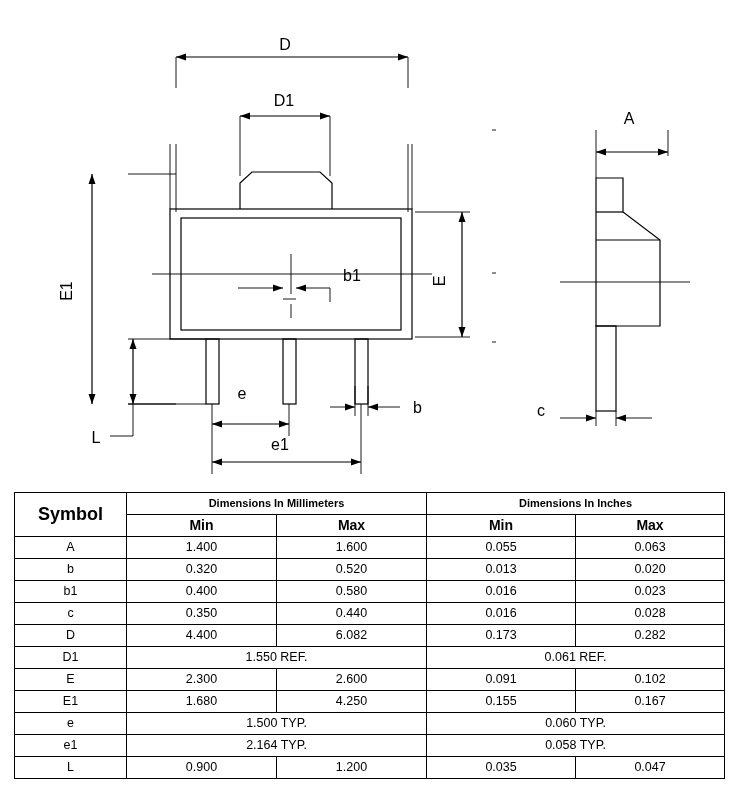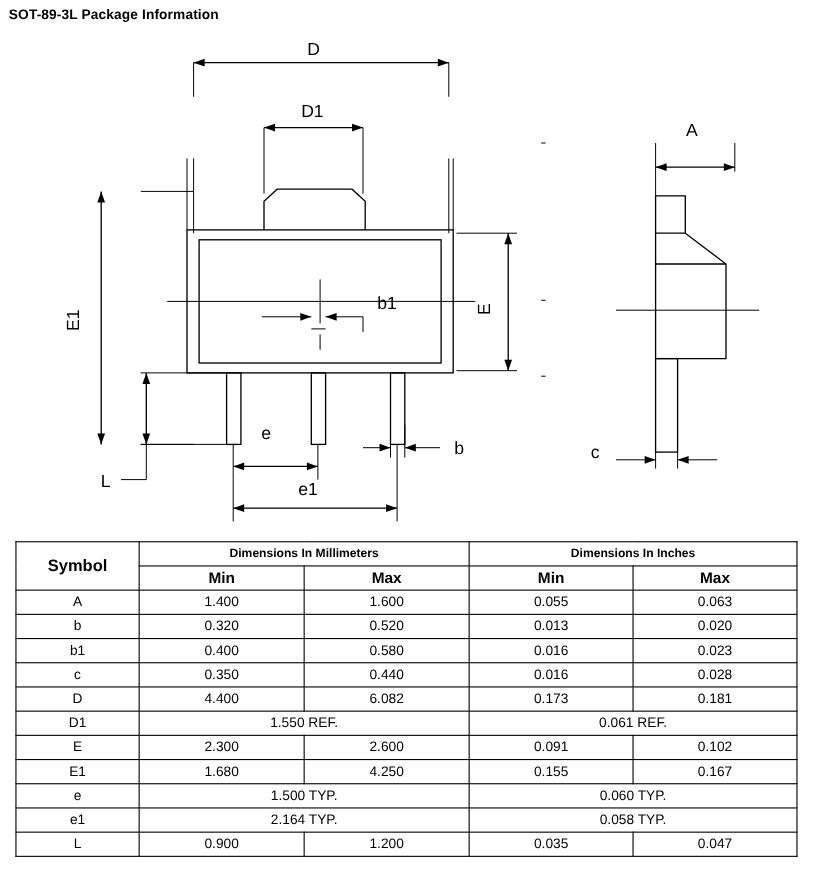--- a/index.html
+++ b/index.html
@@ -63,40 +63,39 @@
     line-height: 21px;
   }
   table.dims th {
     font-weight: bold;
   }
   table.dims .symcol {
     width: 112px;
   }
   table.dims .sym-head {
     font-weight: bold;
-    font-size: 15px;
+    font-size: 18px;
   }
   table.dims .grp-head {
     font-weight: bold;
     font-size: 11px;
   }
   table.dims .sub-head {
     font-weight: bold;
     font-size: 14px;
   }
   table.dims td.val {
     font-size: 12.5px;
   }
 </style>
 </head>
 <body>
 
 <div class="page">
 
-  <div class="title">SOT-89-3L Package Information</div>
 
   <div class="drawing">
     <svg width="739" height="460" viewBox="0 0 739 460" xmlns="http://www.w3.org/2000/svg">
       <g stroke="#000000" fill="none" stroke-width="1.2" shape-rendering="geometricPrecision">
 
         <line x1="176" y1="31" x2="176" y2="62" stroke-width="0.9"></line>
         <line x1="408" y1="31" x2="408" y2="62" stroke-width="0.9"></line>
         <line x1="176" y1="31" x2="408" y2="31"></line>
         <polygon points="176,31 186,27.5 186,34.5" fill="#000000" stroke="none"></polygon>
         <polygon points="408,31 398,27.5 398,34.5" fill="#000000" stroke="none"></polygon>
@@ -266,21 +265,21 @@
             <td class="val">0.350</td>
             <td class="val">0.440</td>
             <td class="val">0.016</td>
             <td class="val">0.028</td>
           </tr>
           <tr>
             <td class="val">D</td>
             <td class="val">4.400</td>
             <td class="val">6.082</td>
             <td class="val">0.173</td>
-            <td class="val">0.181</td>
+            <td class="val">0.282</td>
           </tr>
           <tr>
             <td class="val">D1</td>
             <td colspan="2" class="val">1.550 REF.</td>
             <td colspan="2" class="val">0.061 REF.</td>
           </tr>
           <tr>
             <td class="val">E</td>
             <td class="val">2.300</td>
             <td class="val">2.600</td>

